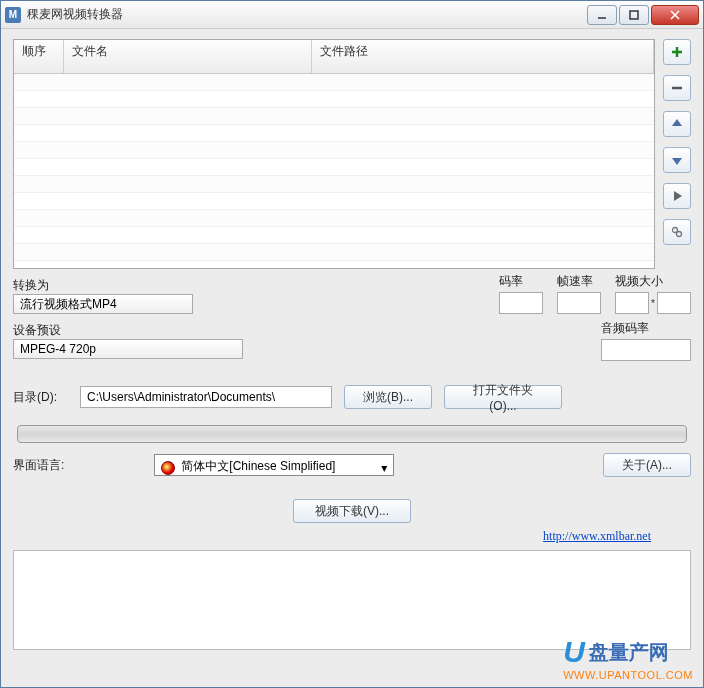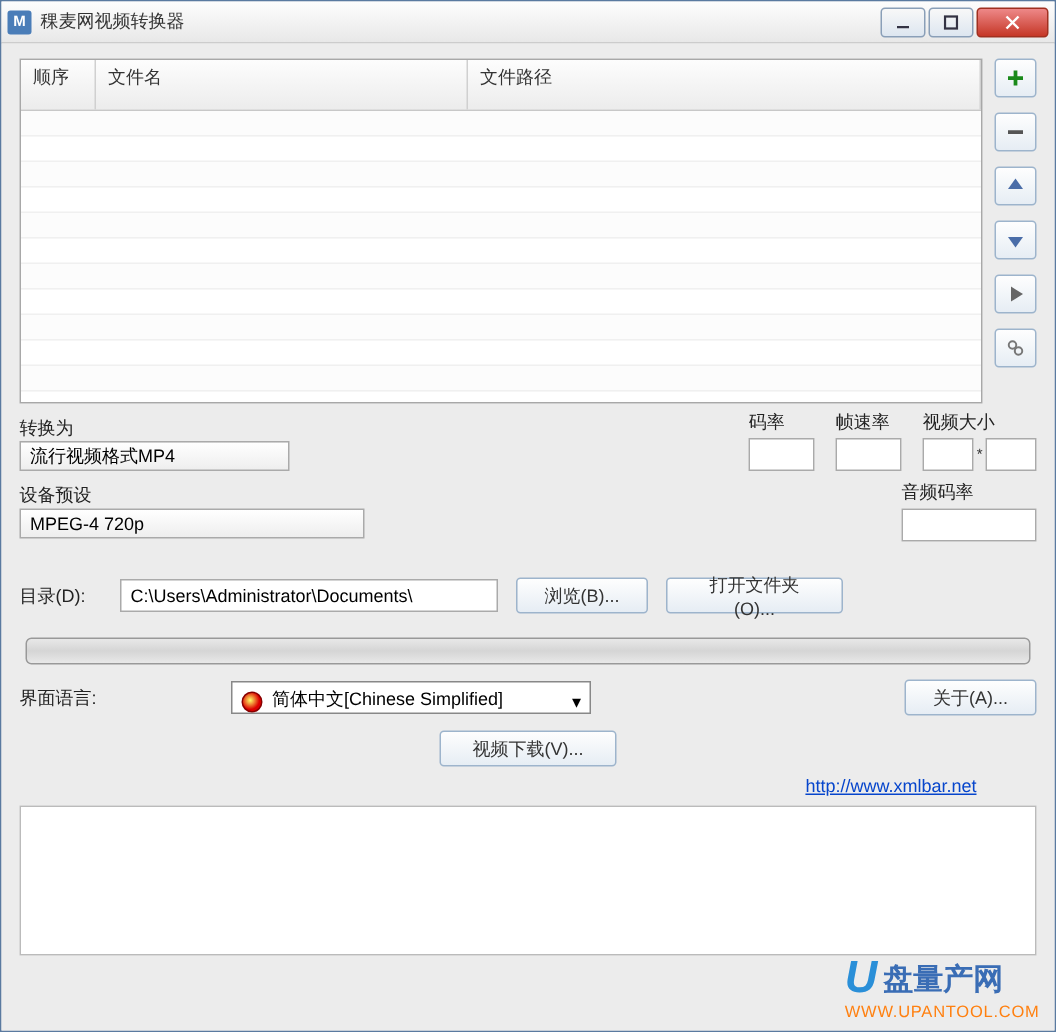--- a/index.html
+++ b/index.html
@@ -53,22 +53,22 @@
 .dir-input { width: 252px; }
 
 .progress { margin: 16px 4px 10px; height: 18px; border: 1px solid #999; border-radius: 4px; background: linear-gradient(#e8e8e8,#d5d5d5,#e8e8e8); }
 
 .row-lang { display: flex; align-items: center; gap: 90px; margin-top: 6px; }
 .lang-select { width: 240px; border: 1px solid #888; height: 22px; display: flex; align-items: flex-end; padding: 0 6px; background: #fff; gap: 6px; }
 .lang-select .flag { width: 14px; height: 14px; border-radius: 50%; background: radial-gradient(circle at 40% 40%, #ff6, #d00 60%); border:1px solid #800;}
 .lang-select .arrow { margin-left: auto; }
 .about-btn { margin-left: auto; }
 
-.row-download { display: flex; justify-content: center; margin-top: 10px; }
-.link-row { text-align: right; padding-right: 40px; margin-top: 6px; }
+.row-download { display: flex; justify-content: center; margin-top: 22px; }
+.link-row { text-align: right; padding-right: 40px; margin-top: 6px; font-family: Liberation Serif, serif; }
 .link { color: #0645cc; text-decoration: underline; cursor: pointer; font-size: 12px; }
 
 .preview-box { margin-top: 6px; height: 100px; border: 1px solid #bbb; background: #fff; }
 
 .watermark { position: absolute; right: 10px; bottom: 6px; text-align: right; }
 .watermark .top-line { display: flex; align-items: center; gap: 4px; font-size: 20px; font-weight: bold; color: #3a6db5; }
 .watermark .u-icon { font-size: 30px; color: #2a8fd8; font-weight: bold; font-style: italic; }
 .watermark .url { font-size: 11px; color: #ff8010; letter-spacing: 0.5px; }
 .vsize { display:flex; align-items:center; gap:2px; }
 .star { font-size:10px; color:#333; }

